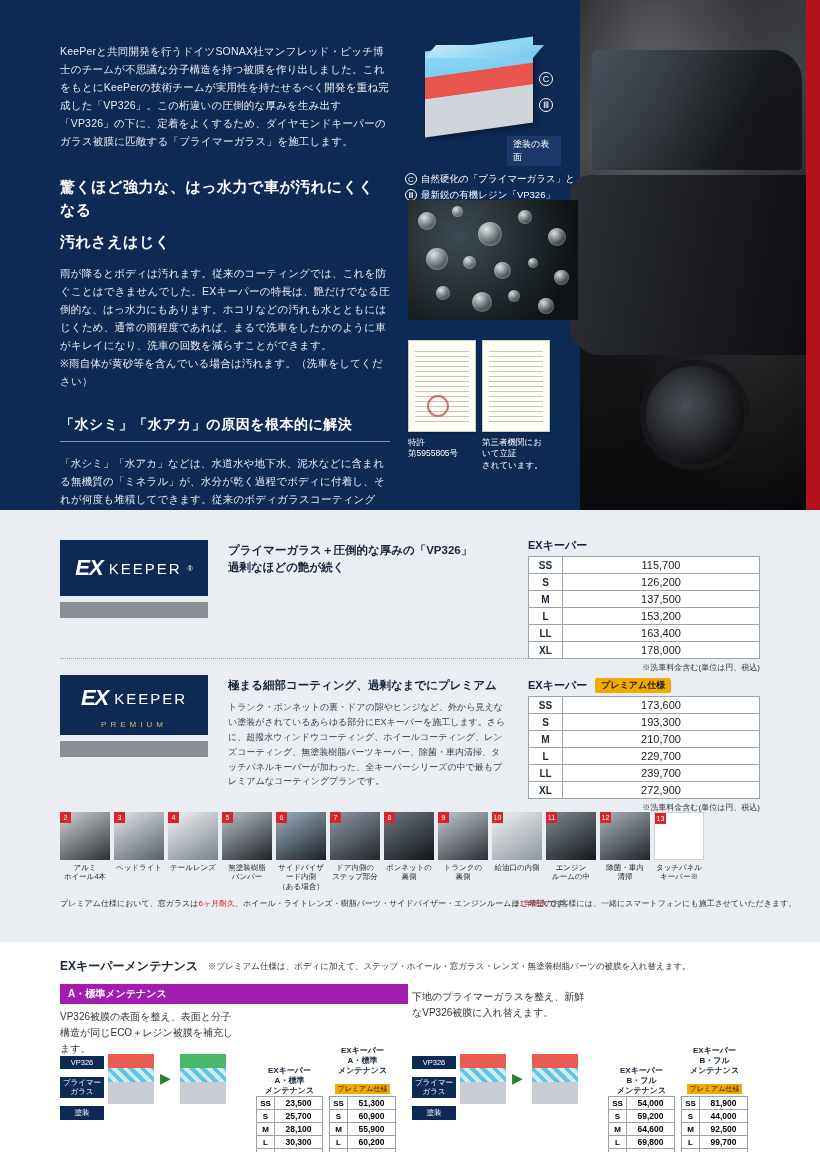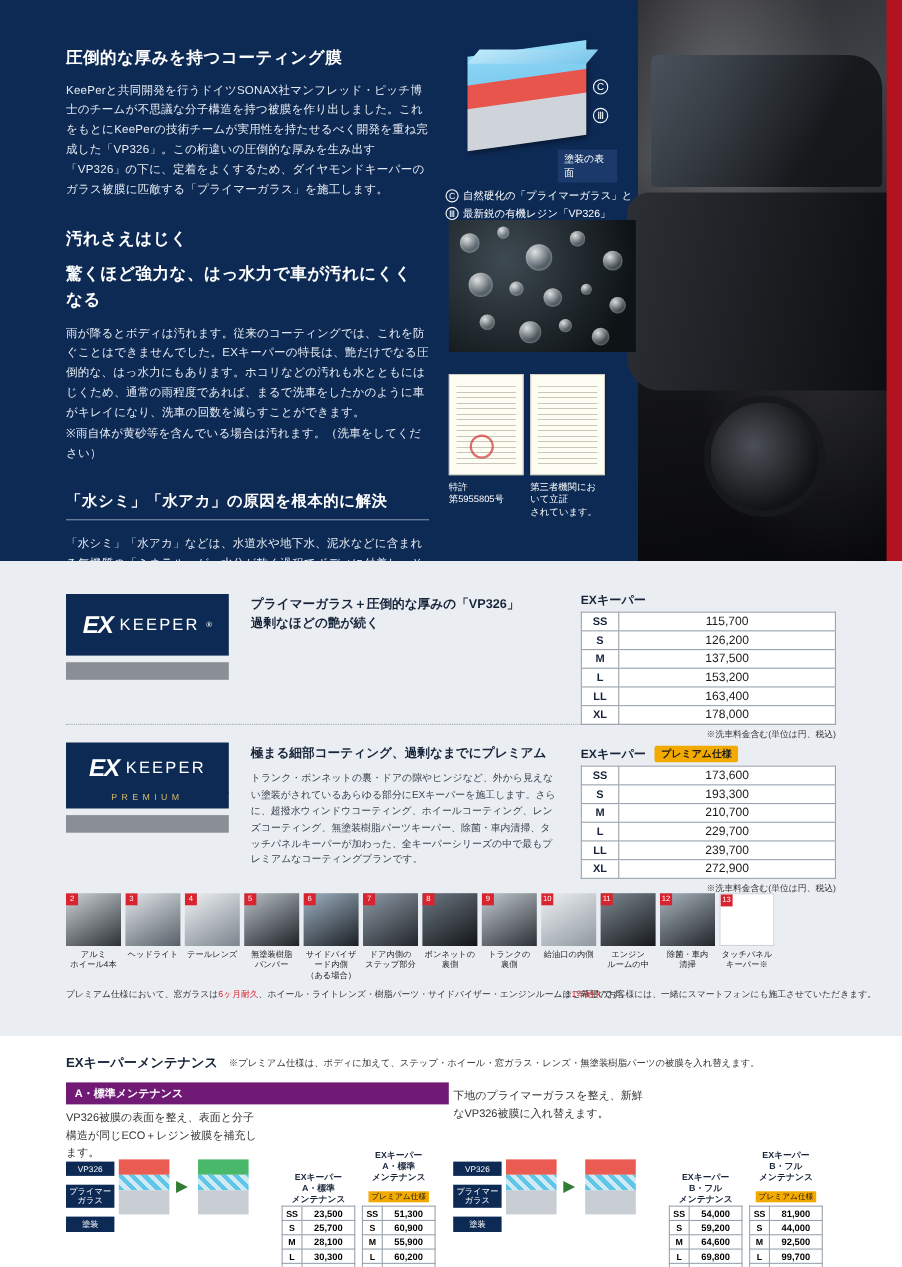--- a/index.html
+++ b/index.html
@@ -165,21 +165,21 @@
 
   
   .bottom { position: absolute; top: 942px; left:0; width: 820px; height: 210px; background:#fff; }
   .bt-title { position:absolute; left: 60px; top: 16px; font-size: 12px; font-weight:bold; color:#17243a;}
   .bt-sub { position:absolute; left: 208px; top: 19px; font-size: 8.5px; color:#333; }
 
   .maint { position:absolute; top: 42px; width: 348px; }
   .maint.a { left: 60px; }
   .maint.b { left: 412px; }
   .maint-head {
-    background:#701a75; color:#fff; font-size: 10px; font-weight:bold;
+    background:#a21caf; color:#fff; font-size: 10px; font-weight:bold;
     padding: 3px 8px;
   }
   .maint-desc { font-size: 10px; color:#333; line-height:1.6; margin-top: 5px; width: 180px; }
 
   .layerfig { position:absolute; left: 0; top: 66px; width: 196px; height: 76px; }
   .lf-labels { position:absolute; left:0; top: 6px; width: 44px; }
   .lf-lab { font-size:7.5px; color:#fff; background:#0d2a55; text-align:center; padding:2px 0; margin-bottom:8px;}
   .lf-lab.vp { background:#0d2a55; }
   .lf-lab.pg { background:#0d2a55; line-height:1.15;}
   .lf-lab.pt { background:#0d2a55; }
@@ -206,26 +206,25 @@
 
   <div class="hero">
     <div class="hero-photo">
       <div class="car-glass"></div>
       <div class="car-body"></div>
       <div class="car-wheel"></div>
     </div>
     <div class="hero-red-edge"></div>
 
     <div class="hero-col">
-      <div class="h-title">圧倒的な厚みを持つコーティング膜</div>
       <div class="h-body">KeePerと共同開発を行うドイツSONAX社マンフレッド・ピッチ博士のチームが不思議な分子構造を持つ被膜を作り出しました。これをもとにKeePerの技術チームが実用性を持たせるべく開発を重ね完成した「VP326」。この桁違いの圧倒的な厚みを生み出す「VP326」の下に、定着をよくするため、ダイヤモンドキーパーのガラス被膜に匹敵する「プライマーガラス」を施工します。</div>
 
       <div class="block2">
+        <div class="h-title two">驚くほど強力な、はっ水力で車が汚れにくくなる</div>
         <div class="h-title two">汚れさえはじく</div>
-        <div class="h-title two">驚くほど強力な、はっ水力で車が汚れにくくなる</div>
         <div class="h-body" style="margin-top:8px; white-space:pre-line;">雨が降るとボディは汚れます。従来のコーティングでは、これを防ぐことはできませんでした。EXキーパーの特長は、艶だけでなる圧倒的な、はっ水力にもあります。ホコリなどの汚れも水とともにはじくため、通常の雨程度であれば、まるで洗車をしたかのように車がキレイになり、洗車の回数を減らすことができます。
 ※雨自体が黄砂等を含んでいる場合は汚れます。（洗車をしてください）</div>
       </div>
 
       <div class="block3">
         <div class="rule-title">「水シミ」「水アカ」の原因を根本的に解決</div>
         <div class="h-body">「水シミ」「水アカ」などは、水道水や地下水、泥水などに含まれる無機質の「ミネラル」が、水分が乾く過程でボディに付着し、それが何度も堆積してできます。従来のボディガラスコーティングは、ミネラルと同様に無機質であるため、ミネラルが定着しやすく、水シミや水アカが発生しやすい傾向があります。しかし、EXキーパーの「VP326」被膜は“有機質”の性質を持つため、水シミや水アカの定着を根本的に防ぐことができます。</div>
       </div>
     </div>
 

